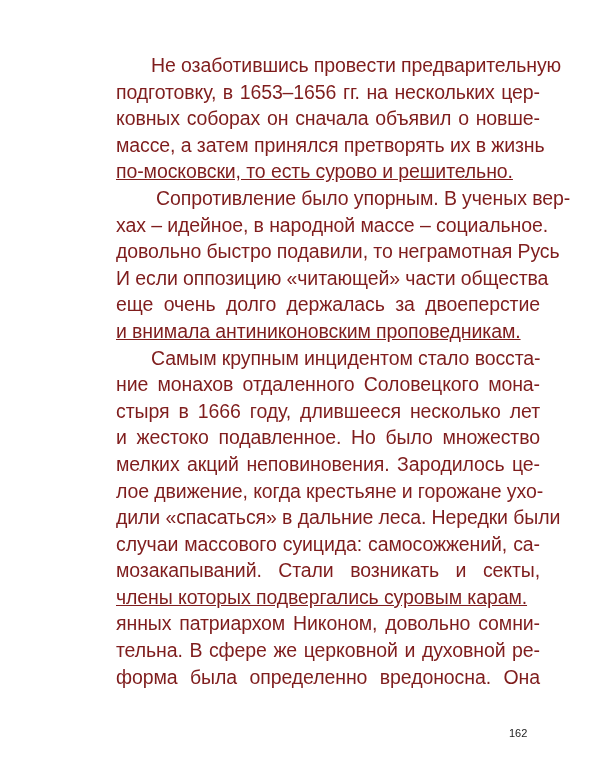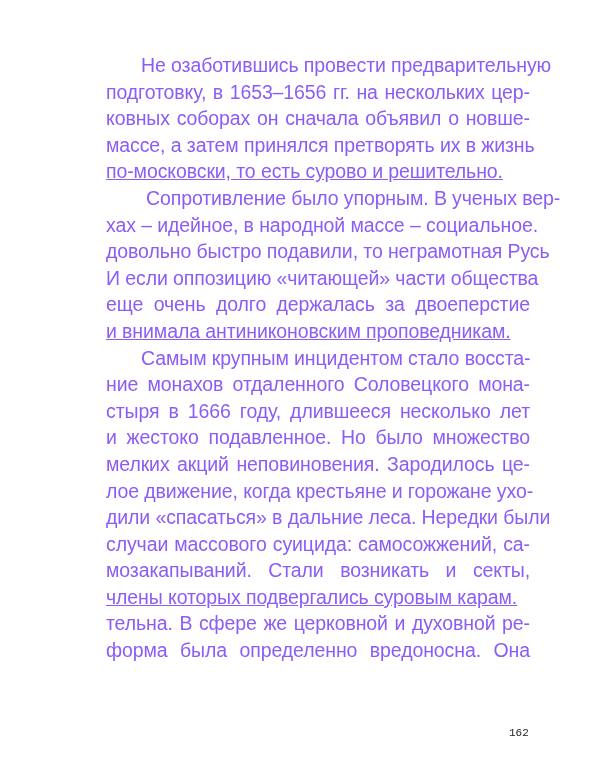--- a/index.html
+++ b/index.html
@@ -8,27 +8,27 @@
       background: #ffffff;
     }
     body {
       width: 600px;
       height: 777px;
       position: relative;
       overflow: hidden;
     }
     .page {
       position: absolute;
-      left: 71px;
+      left: 81px;
       top: 52px;
       width: 459px;
       font-family: "Liberation Sans", sans-serif;
       font-size: 19.5px;
       line-height: 26.6px;
-      color: #8b5cf6;
+      color: #7f1d1d;
       text-align: justify;
       letter-spacing: -0.1px;
     }
     .para {
       margin: 0;
       text-indent: 35px;
     }
     .line {
       display: block;
       text-align: justify;
@@ -41,21 +41,21 @@
       text-decoration: underline;
     }
     .line.first {
       padding-left: 35px;
     }
     .p2 .line.first { padding-left: 40px; }
     .page-number {
       position: absolute;
       left: 509px;
       top: 727px;
-      font-family: Liberation Mono, monospace;
+      font-family: Liberation Sans, sans-serif;
       font-size: 11px;
       color: #222222;
     }
   </style>
 </head>
 <body>
 
 <div class="page">
   <div class="para p1">
     <span class="line first">Не озаботившись провести предварительную</span>
@@ -78,18 +78,19 @@
     <span class="line">стыря в 1666 году, длившееся несколько лет</span>
     <span class="line">и жестоко подавленное. Но было множество</span>
     <span class="line">мелких акций неповиновения. Зародилось це-</span>
     <span class="line">лое движение, когда крестьяне и горожане ухо-</span>
     <span class="line">дили «спасаться» в дальние леса. Нередки были</span>
     <span class="line">случаи массового суицида: самосожжений, са-</span>
     <span class="line">мозакапываний. Стали возникать и секты,</span>
     <span class="line last">члены которых подвергались суровым карам.</span>
   </div>
   <div class="para p4">
+    <span class="line">янных патриархом Никоном, довольно сомни-</span>
     <span class="line">тельна. В сфере же церковной и духовной ре-</span>
     <span class="line">форма была определенно вредоносна. Она</span>
   </div>
 </div>
 
 <div class="page-number">162</div>
 
 </body></html>

